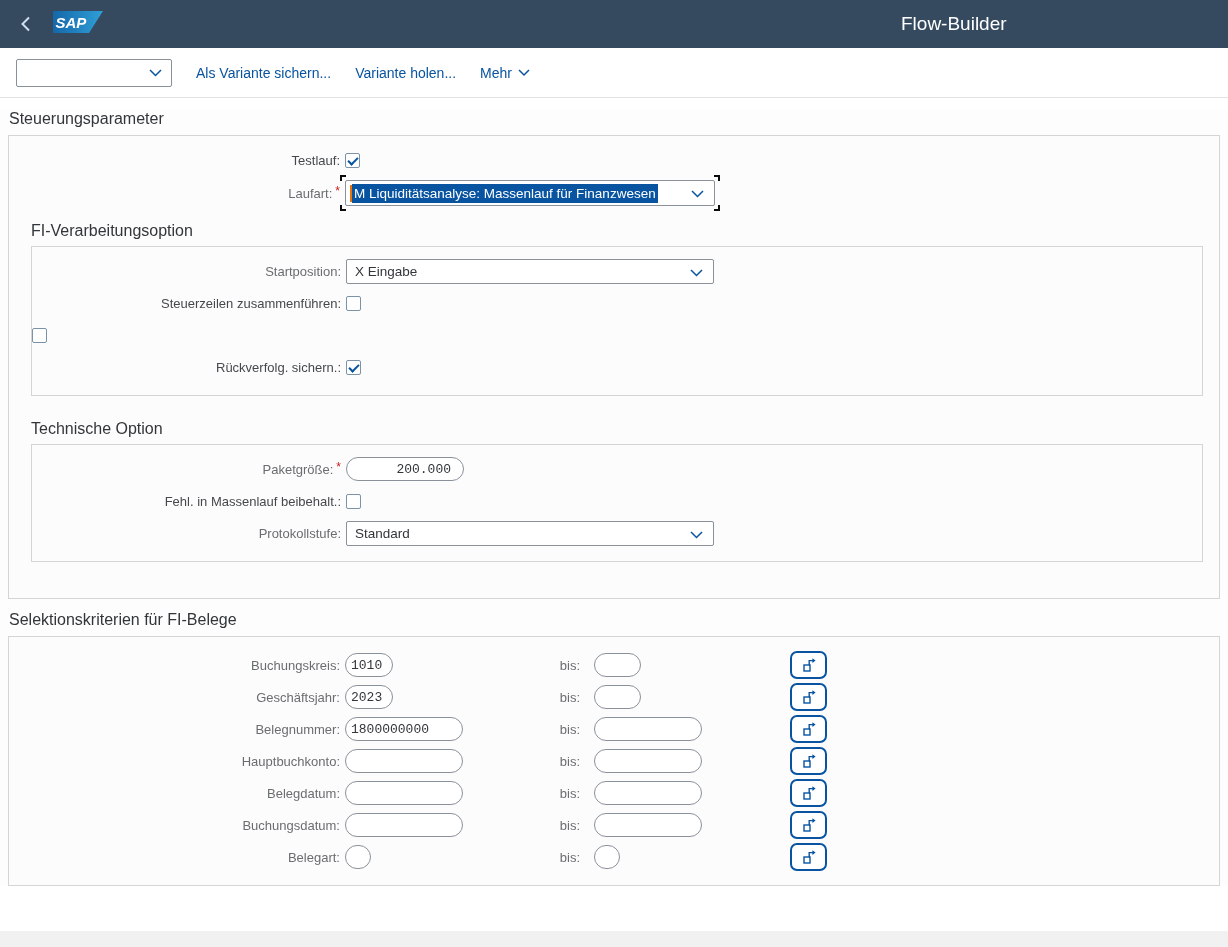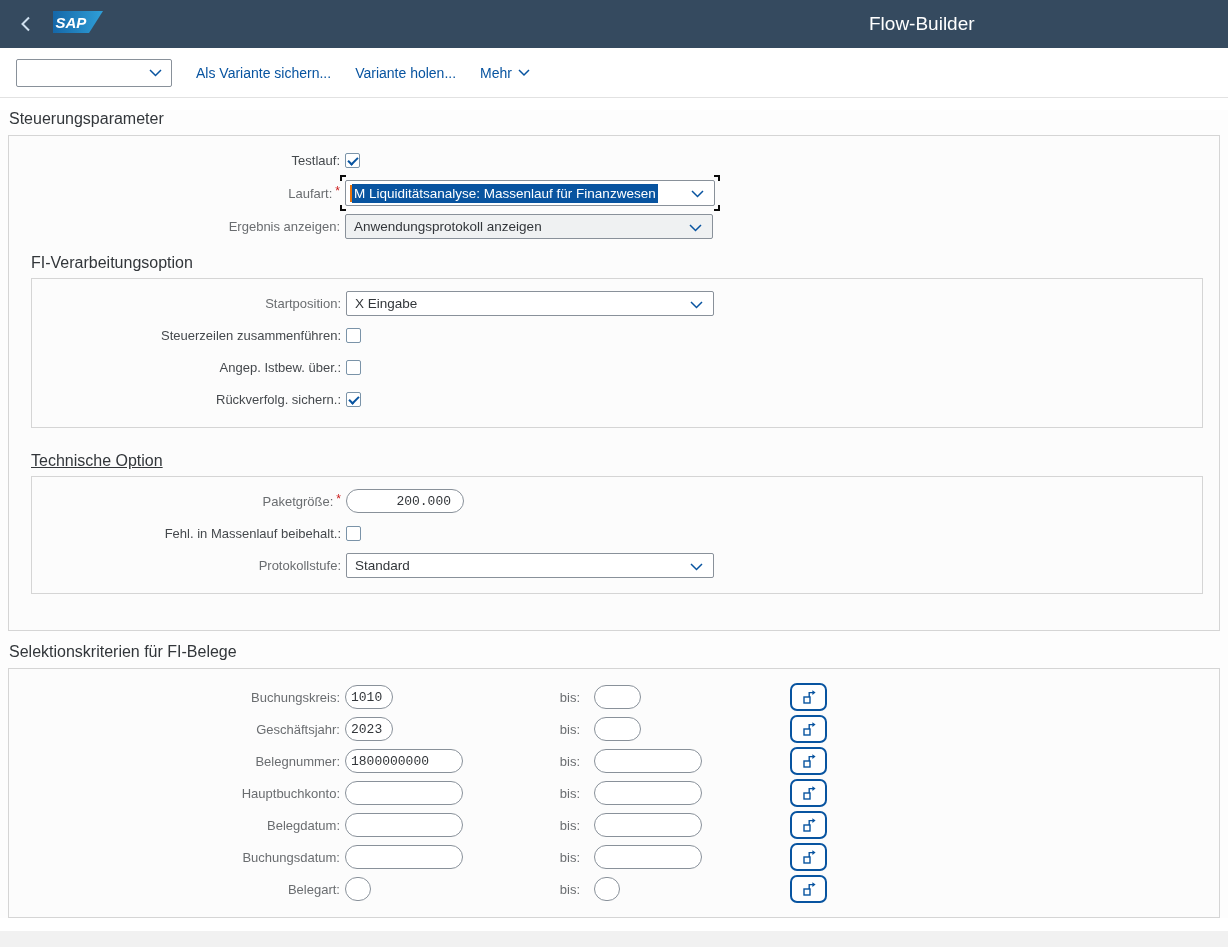--- a/index.html
+++ b/index.html
@@ -7,21 +7,21 @@
   body {
     width:1228px; height:947px; overflow:hidden;
     font-family:"Liberation Sans", sans-serif;
     background:#ffffff; position:relative;
   }
 
   
   .shellbar { height:48px; background:#354a5f; display:flex; align-items:center; position:relative; }
   .back-btn { margin-left:20px; width:16px; height:20px; display:flex; align-items:center; cursor:pointer; }
   .sap-logo { margin-left:17px; cursor:default; }
-  .shell-title { position:absolute; left:869px; top:0; height:48px; line-height:48px;
+  .shell-title { position:absolute; left:901px; top:0; height:48px; line-height:48px;
                  color:#ffffff; font-size:19px; }
 
   
   .toolbar { height:50px; background:#ffffff; border-bottom:1px solid #e2e2e2;
              display:flex; align-items:center; }
   .variant-combo { margin-left:16px; width:156px; height:28px; border:1px solid #89919a;
                    border-radius:2px; background:#fff; display:flex; align-items:center;
                    padding:0 9px; cursor:pointer; }
   .variant-combo .combo-val { font-size:13px; color:#32363a; flex:1; }
   .tb-link { margin-left:24px; color:#0854a0; font-size:14px; cursor:pointer; white-space:nowrap; }
@@ -157,60 +157,50 @@
         <div class="combo">
           <span class="caret"></span>
           <span class="sel-text">M Liquiditätsanalyse: Massenlauf für Finanzwesen</span>
           <svg class="chev" width="13" height="8" viewBox="0 0 13 8">
             <path d="M1 1 L6.5 6.5 L12 1" fill="none" stroke="#0854a0" stroke-width="1.5"></path>
           </svg>
         </div>
       </div>
     </div>
 
-    <div class="form-row">
-      <span class="lbl">Ergebnis anzeigen:</span>
-      <div class="combo gray">
-        <span class="combo-val">Anwendungsprotokoll anzeigen</span>
-        <svg class="chev" width="13" height="8" viewBox="0 0 13 8">
-          <path d="M1 1 L6.5 6.5 L12 1" fill="none" stroke="#0854a0" stroke-width="1.5"></path>
-        </svg>
-      </div>
-    </div>
 
     <div class="subsection-title">FI-Verarbeitungsoption</div>
     <div class="inner-box">
 
       <div class="form-row">
         <span class="lbl">Startposition:</span>
         <div class="combo">
           <span class="combo-val">X Eingabe</span>
           <svg class="chev" width="13" height="8" viewBox="0 0 13 8">
             <path d="M1 1 L6.5 6.5 L12 1" fill="none" stroke="#0854a0" stroke-width="1.5"></path>
           </svg>
         </div>
       </div>
 
       <div class="form-row">
         <span class="lbl dark">Steuerzeilen zusammenführen:</span>
         <span class="cb"></span>
       </div>
 
       <div class="form-row">
-        <span class="lbl dark">Angep. Istbew. über.:</span>
         <span class="cb"></span>
       </div>
 
       <div class="form-row">
         <span class="lbl dark">Rückverfolg. sichern.:</span>
         <span class="cb checked"></span>
       </div>
     </div>
 
-    <div class="subsection-title" style="margin-top:24px;text-decoration:underline;">Technische Option</div>
+    <div class="subsection-title" style="margin-top:24px;">Technische Option</div>
     <div class="inner-box">
 
       <div class="form-row">
         <span class="lbl">
           <span>Paketgröße:</span><span class="req">*</span>
         </span>
         <input class="field num-right w-pak" value="200.000" style="">
       </div>
 
       <div class="form-row">

